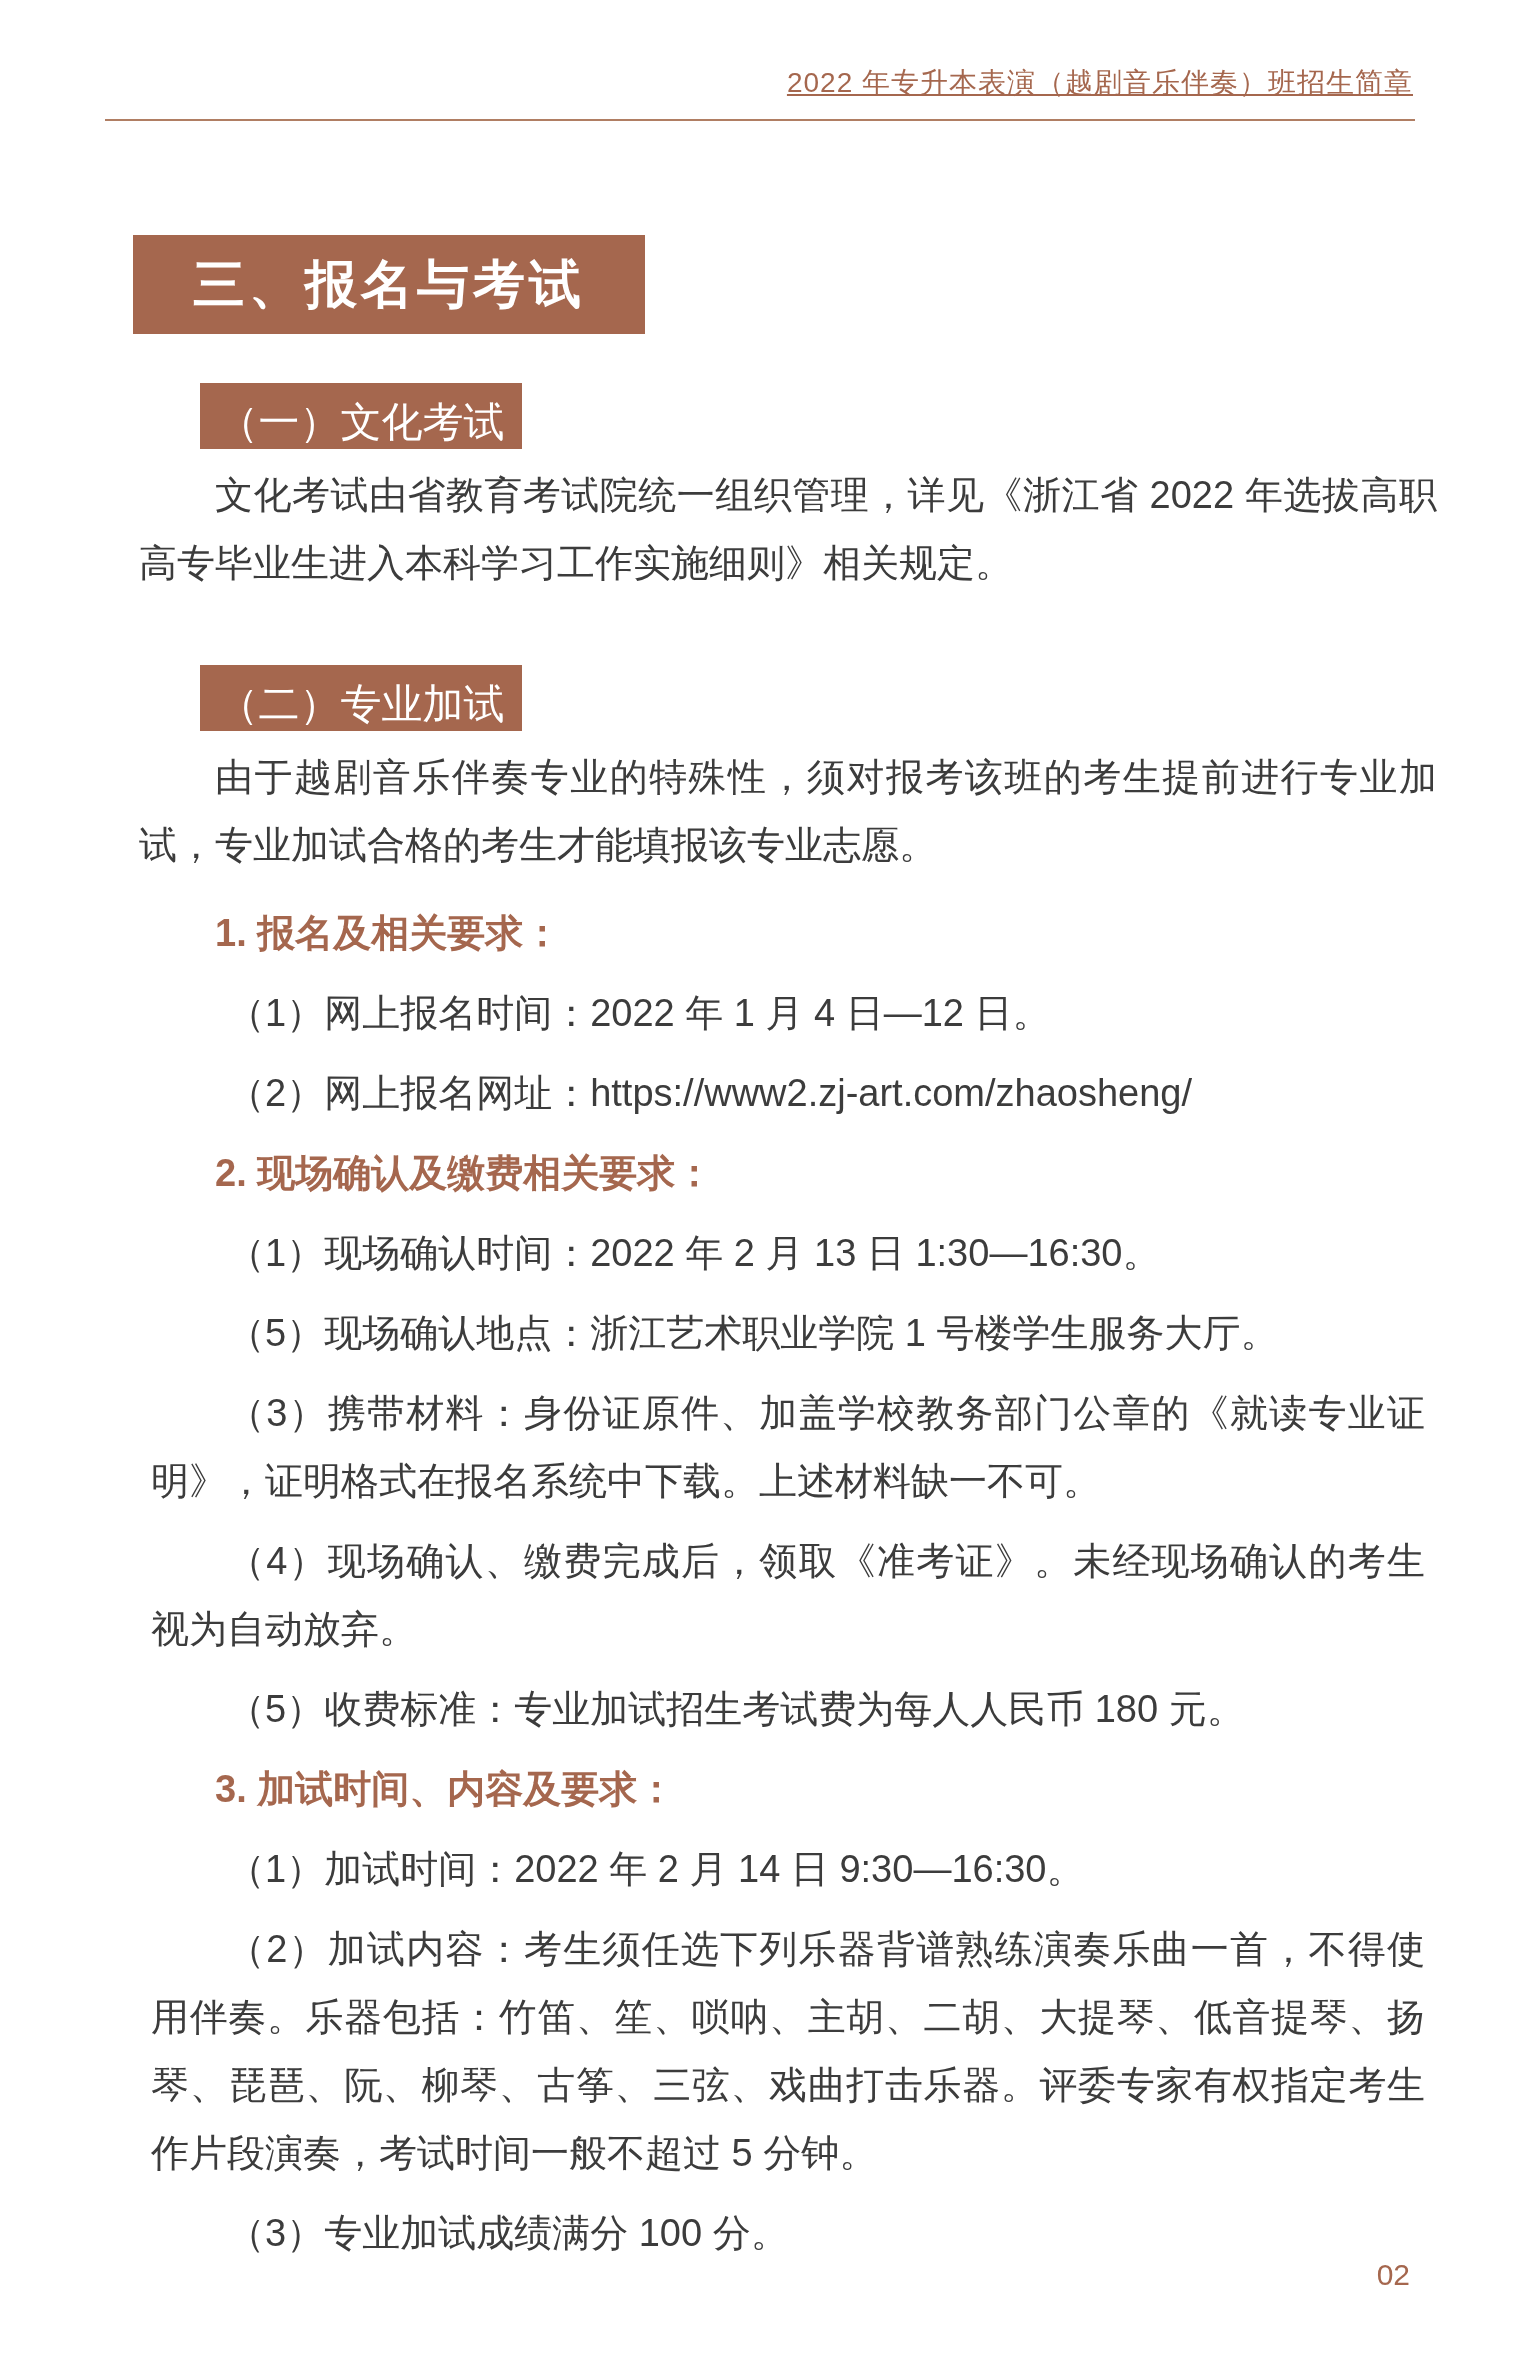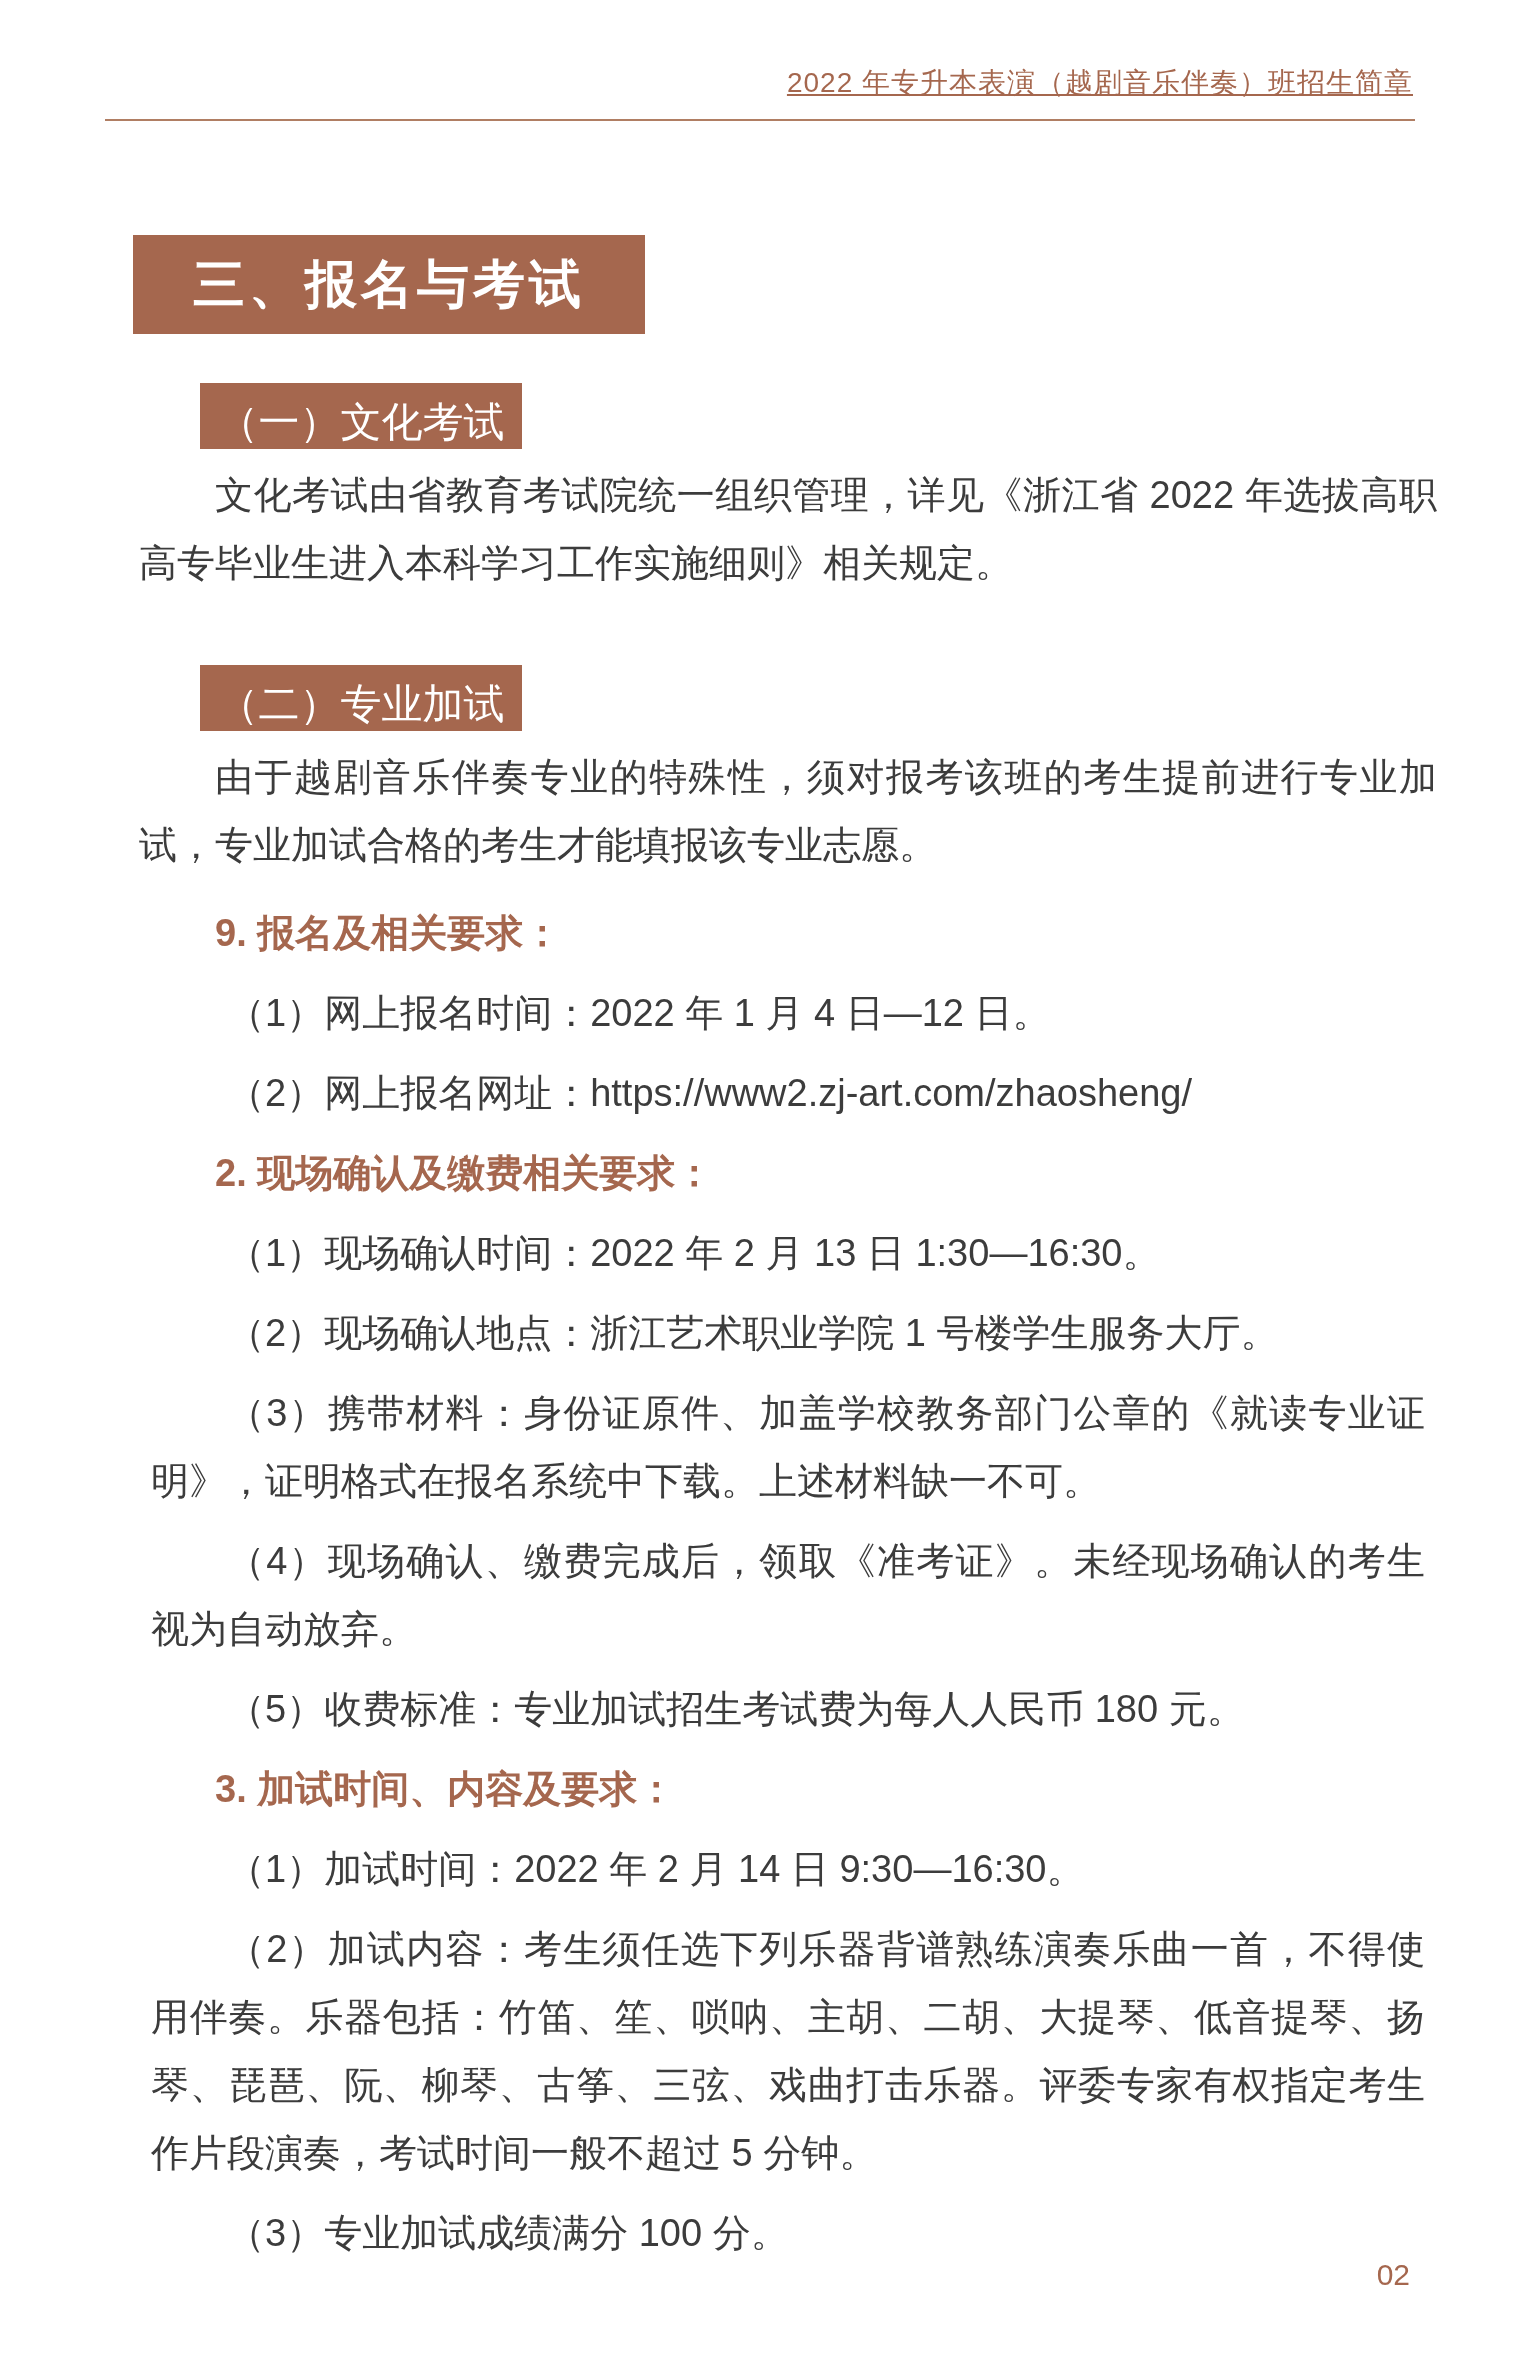--- a/index.html
+++ b/index.html
@@ -117,27 +117,27 @@
 
     <p class="para">文化考试由省教育考试院统一组织管理，详见《浙江省 2022 年选拔高职高专毕业生进入本科学习工作实施细则》相关规定。</p>
   </div>
 
   <div class="sub-box second">（二）专业加试</div>
 
   <div class="content">
 
     <p class="para">由于越剧音乐伴奏专业的特殊性，须对报考该班的考生提前进行专业加试，专业加试合格的考生才能填报该专业志愿。</p>
 
-    <p class="num-heading gap-top">9. 报名及相关要求：</p>
+    <p class="num-heading gap-top">1. 报名及相关要求：</p>
     <p class="item">（1）网上报名时间：2022 年 1 月 4 日—12 日。</p>
     <p class="item">（2）网上报名网址：https://www2.zj-art.com/zhaosheng/</p>
 
     <p class="num-heading">2. 现场确认及缴费相关要求：</p>
     <p class="item">（1）现场确认时间：2022 年 2 月 13 日 1:30—16:30。</p>
-    <p class="item">（2）现场确认地点：浙江艺术职业学院 1 号楼学生服务大厅。</p>
+    <p class="item">（5）现场确认地点：浙江艺术职业学院 1 号楼学生服务大厅。</p>
     <p class="item">（3）携带材料：身份证原件、加盖学校教务部门公章的《就读专业证明》，证明格式在报名系统中下载。上述材料缺一不可。</p>
     <p class="item">（4）现场确认、缴费完成后，领取《准考证》。未经现场确认的考生视为自动放弃。</p>
     <p class="item">（5）收费标准：专业加试招生考试费为每人人民币 180 元。</p>
 
     <p class="num-heading">3. 加试时间、内容及要求：</p>
     <p class="item">（1）加试时间：2022 年 2 月 14 日 9:30—16:30。</p>
     <p class="item">（2）加试内容：考生须任选下列乐器背谱熟练演奏乐曲一首，不得使用伴奏。乐器包括：竹笛、笙、唢呐、主胡、二胡、大提琴、低音提琴、扬琴、琵琶、阮、柳琴、古筝、三弦、戏曲打击乐器。评委专家有权指定考生作片段演奏，考试时间一般不超过 5 分钟。</p>
     <p class="item">（3）专业加试成绩满分 100 分。</p>
   </div>
 

